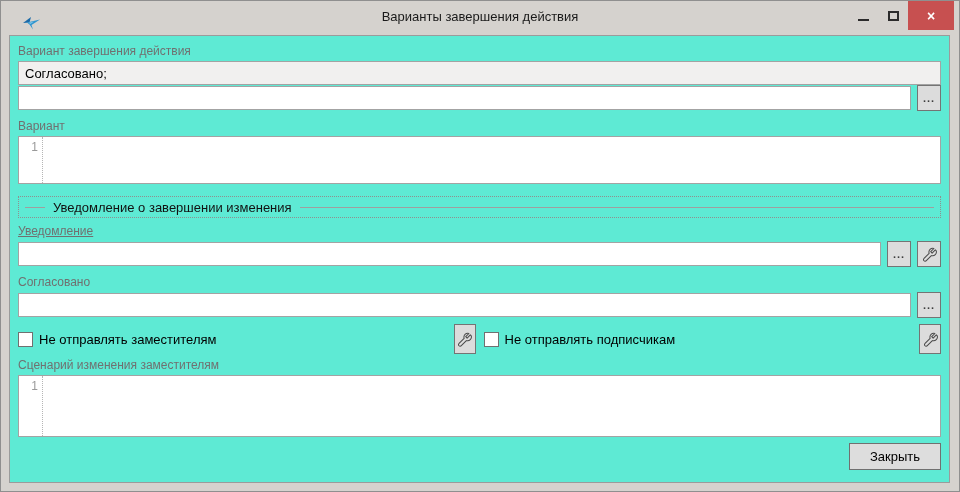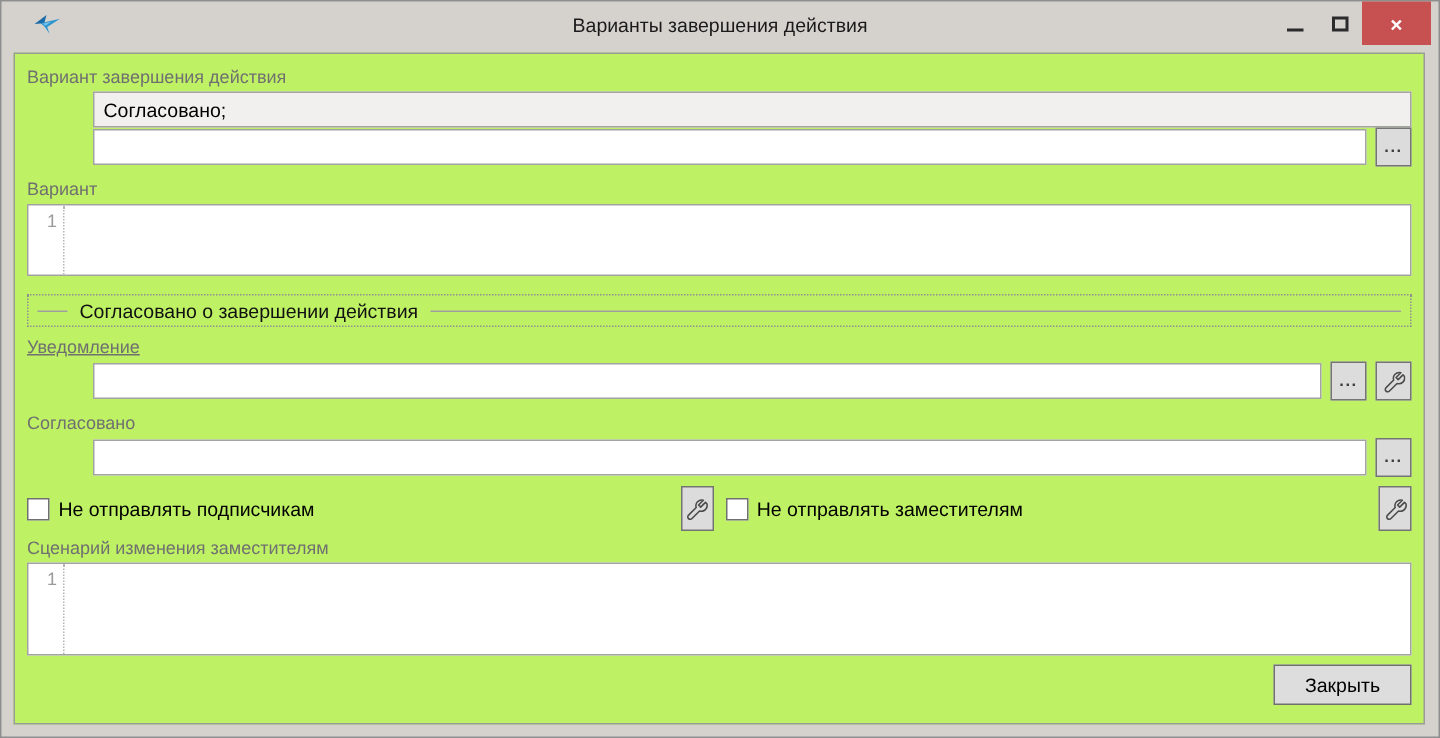--- a/index.html
+++ b/index.html
@@ -12,21 +12,21 @@
   .window {
     position: relative;
     width: 960px; height: 492px;
     background: #d5d2ce;
     border: 1px solid #8f8f8f;
   }
   
   .titlebar {
     position: relative;
     height: 30px;
-    display: flex; align-items: center;
+    display: flex; align-items: flex-end;
   }
   .app-icon { margin-left: 21px; width: 20px; height: 16px; }
   .title {
     position: absolute; left: 0; right: 0; top: 0; height: 30px;
     display: flex; align-items: center; justify-content: center;
     font-size: 13px; color: #1a1a1a;
     pointer-events: none;
   }
   .winbtns {
     position: absolute; right: 5px; top: 0; height: 29px;
@@ -39,30 +39,30 @@
   }
   .min-glyph { width: 11px; height: 2px; background: #2b2b2b; margin-top: 8px; }
   .max-glyph { width: 11px; height: 10px; border: 2px solid #2b2b2b; background: transparent; }
   .winbtn.close {
     width: 46px; height: 29px;
     color: #ffffff; font-size: 14px; font-weight: bold;
   }
   
   .panel {
     position: absolute; left: 8px; right: 9px; top: 34px; bottom: 8px;
-    background: #bef264;
+    background: #5eead4;
     border: 1px solid #9b9b9b;
     padding: 8px;
   }
   .field-label {
     font-size: 12px; color: #707070;
     height: 15px; line-height: 15px;
     margin-bottom: 2px;
   }
-  .row { display: flex; align-items: center; gap: 6px; margin-left: 44px; }
+  .row { display: flex; align-items: center; gap: 6px; }
   .tb {
     flex: 1; height: 24px;
     border: 1px solid #a3a3a3; background: #ffffff;
     font-family: "Liberation Sans", sans-serif;
     font-size: 13px; color: #000;
     padding: 0 6px; outline: none; min-width: 0;
   }
   .tb.readonly { background: #f1f0ef; }
   .mini-btn {
     width: 24px; height: 26px; flex: 0 0 auto;
@@ -177,21 +177,21 @@
     </div>
 
     <div class="field-label gap8">Вариант</div>
     <div class="editor h1">
       <div class="gutter">1</div>
       <textarea style=""></textarea>
     </div>
 
     <div class="group-header">
       <span class="group-line short"></span>
-      <span class="group-title">Согласовано о завершении действия</span>
+      <span class="group-title">Уведомление о завершении изменения</span>
       <span class="group-line long"></span>
     </div>
 
     <div class="field-label gap6">Уведомление</div>
     <div class="row">
       <input class="tb" type="text" value="" style="">
       <button class="mini-btn">...</button>
       <button class="mini-btn">
         <svg width="15" height="15" viewBox="0 0 16 16">
           <path d="M14.2 3.1 L10.8 6.5 L9.3 5 L12.7 1.6 A4.1 4.1 0 0 0 7.6 6.8 L2.2 12.2 A1.7 1.7 0 1 0 4.6 14.6 L10 9.2 A4.1 4.1 0 0 0 15.2 4.1 Z" fill="none" stroke="#4a4a4a" stroke-width="1.1" stroke-linejoin="round"></path>
@@ -199,40 +199,40 @@
       </button>
     </div>
 
     <div class="field-label gap8">Согласовано</div>
     <div class="row">
       <input class="tb" type="text" value="" style="">
       <button class="mini-btn">...</button>
     </div>
 
     <div class="check-row">
+      <div class="check-half">
+        <span class="checkbox"></span>
+        <span class="check-label">Не отправлять заместителям</span>
+        <span class="spacer"></span>
+        <button class="wrench-btn">
+          <svg width="15" height="15" viewBox="0 0 16 16">
+            <path d="M14.2 3.1 L10.8 6.5 L9.3 5 L12.7 1.6 A4.1 4.1 0 0 0 7.6 6.8 L2.2 12.2 A1.7 1.7 0 1 0 4.6 14.6 L10 9.2 A4.1 4.1 0 0 0 15.2 4.1 Z" fill="none" stroke="#4a4a4a" stroke-width="1.1" stroke-linejoin="round"></path>
+          </svg>
+        </button>
+      </div>
       <div class="check-half">
         <span class="checkbox"></span>
         <span class="check-label">Не отправлять подписчикам</span>
         <span class="spacer"></span>
         <button class="wrench-btn">
           <svg width="15" height="15" viewBox="0 0 16 16">
             <path d="M14.2 3.1 L10.8 6.5 L9.3 5 L12.7 1.6 A4.1 4.1 0 0 0 7.6 6.8 L2.2 12.2 A1.7 1.7 0 1 0 4.6 14.6 L10 9.2 A4.1 4.1 0 0 0 15.2 4.1 Z" fill="none" stroke="#4a4a4a" stroke-width="1.1" stroke-linejoin="round"></path>
           </svg>
         </button>
       </div>
-      <div class="check-half">
-        <span class="checkbox"></span>
-        <span class="check-label">Не отправлять заместителям</span>
-        <span class="spacer"></span>
-        <button class="wrench-btn">
-          <svg width="15" height="15" viewBox="0 0 16 16">
-            <path d="M14.2 3.1 L10.8 6.5 L9.3 5 L12.7 1.6 A4.1 4.1 0 0 0 7.6 6.8 L2.2 12.2 A1.7 1.7 0 1 0 4.6 14.6 L10 9.2 A4.1 4.1 0 0 0 15.2 4.1 Z" fill="none" stroke="#4a4a4a" stroke-width="1.1" stroke-linejoin="round"></path>
-          </svg>
-        </button>
-      </div>
     </div>
 
     <div class="field-label gap4">Сценарий изменения заместителям</div>
     <div class="editor h2">
       <div class="gutter">1</div>
       <textarea style=""></textarea>
     </div>
 
     <div class="footer">
       <button class="close-btn">Закрыть</button>

